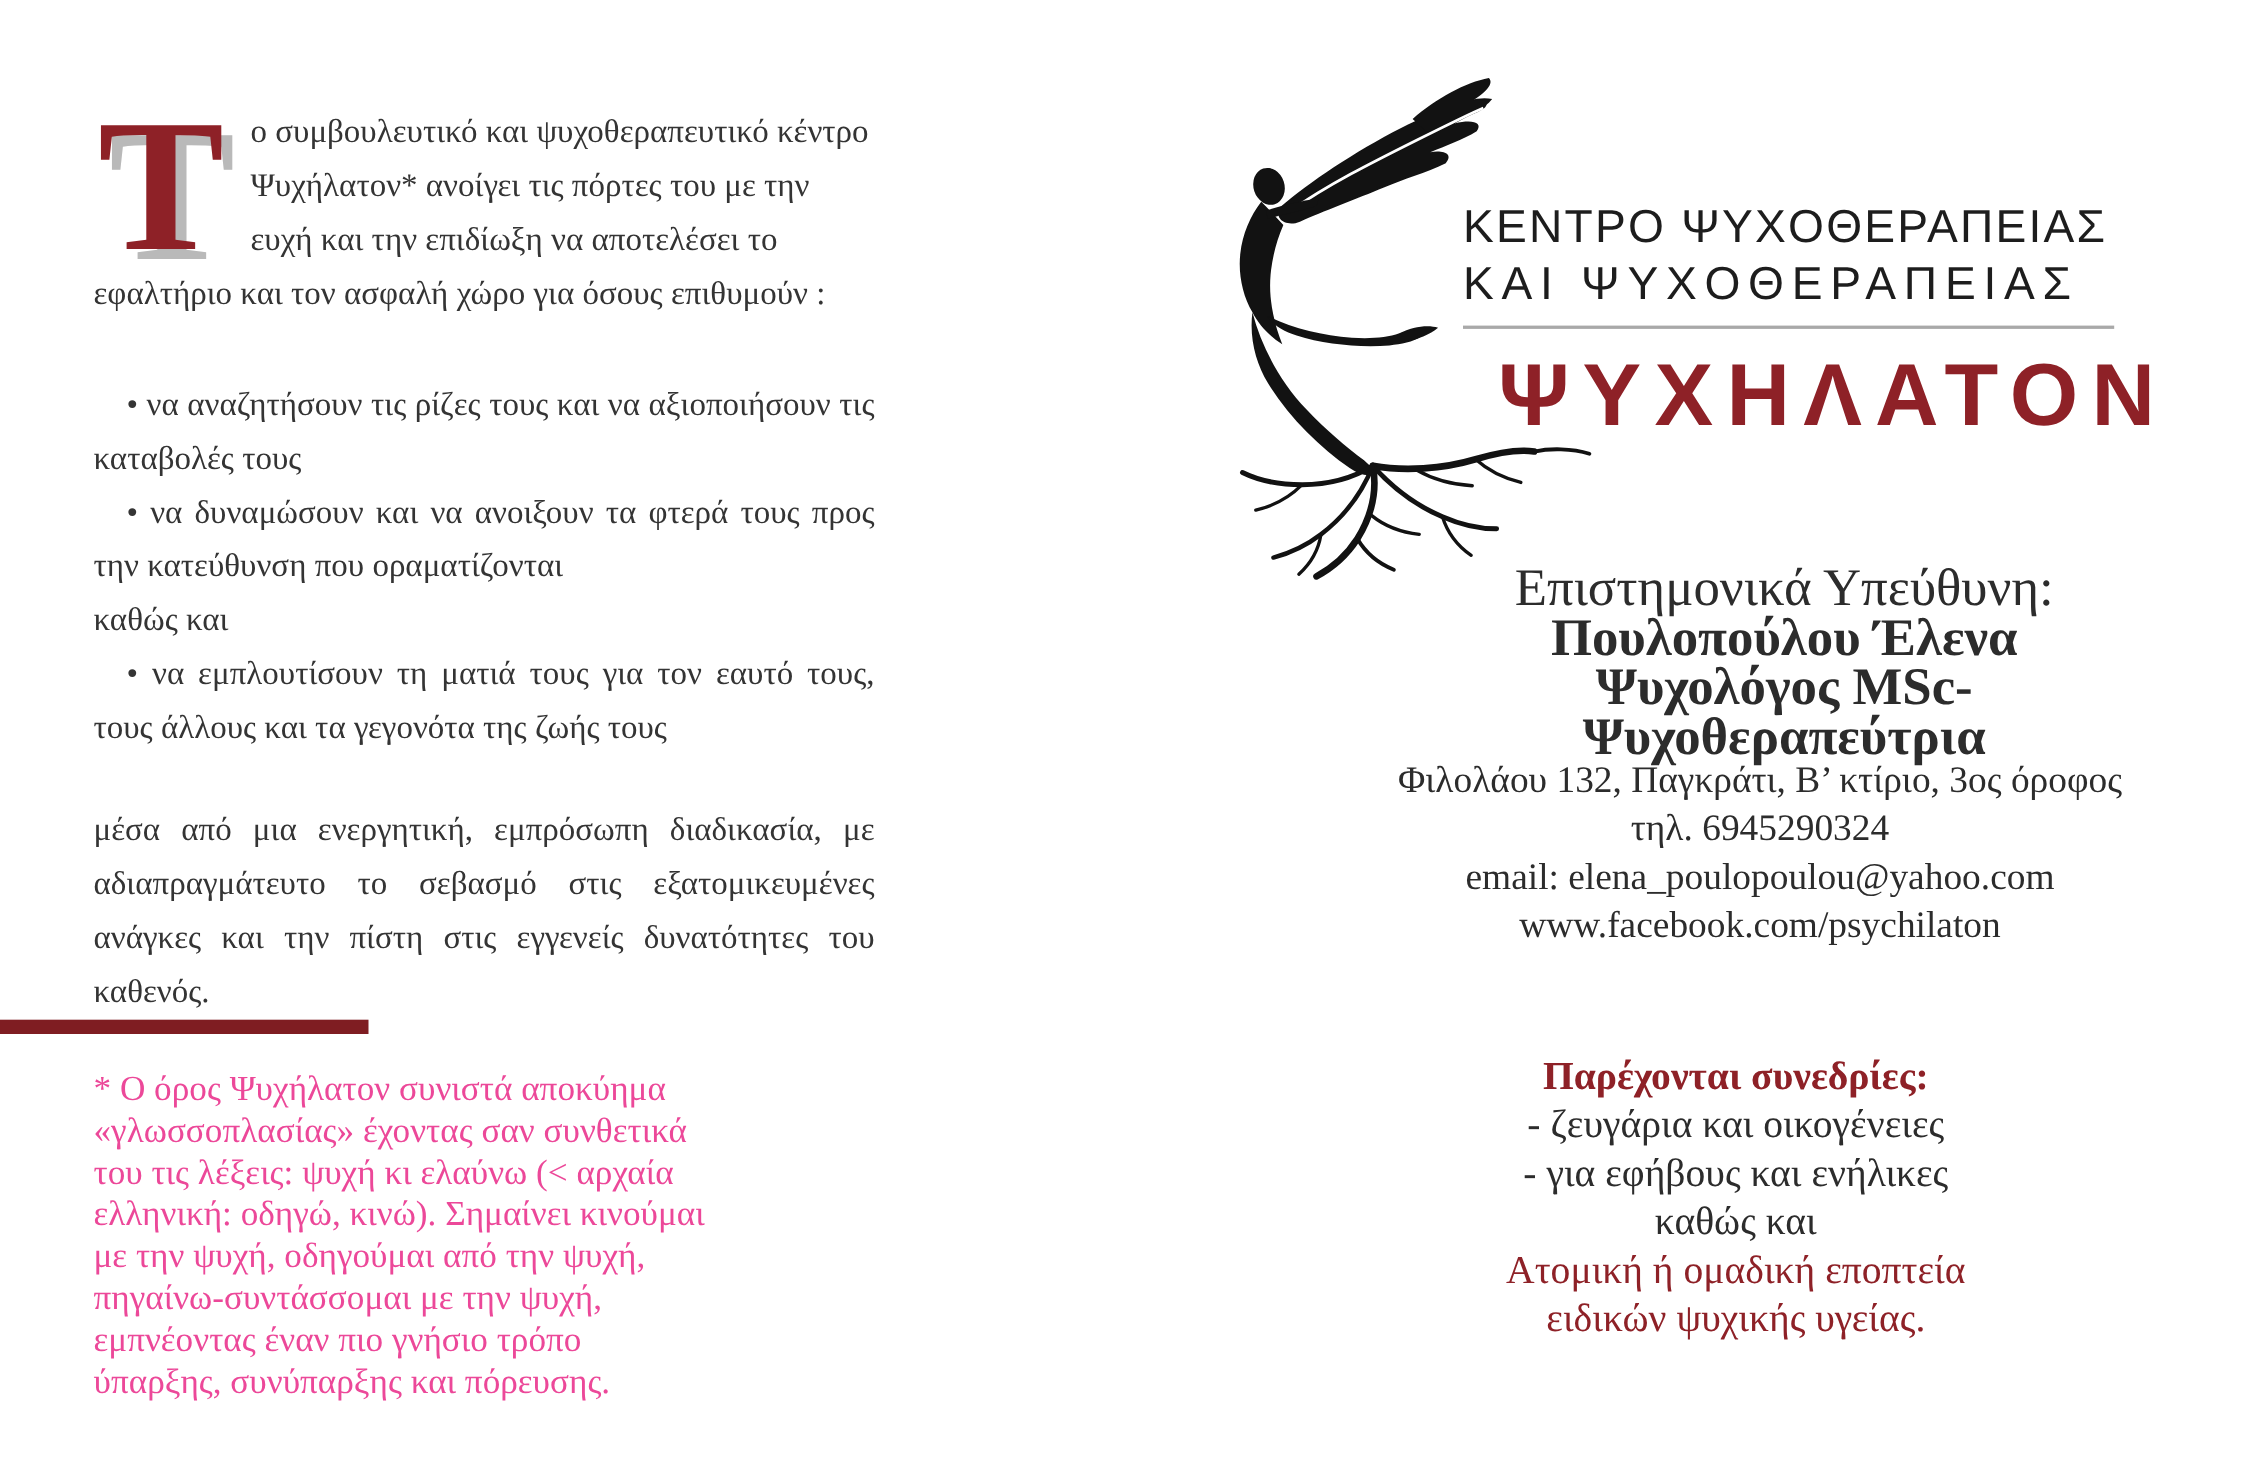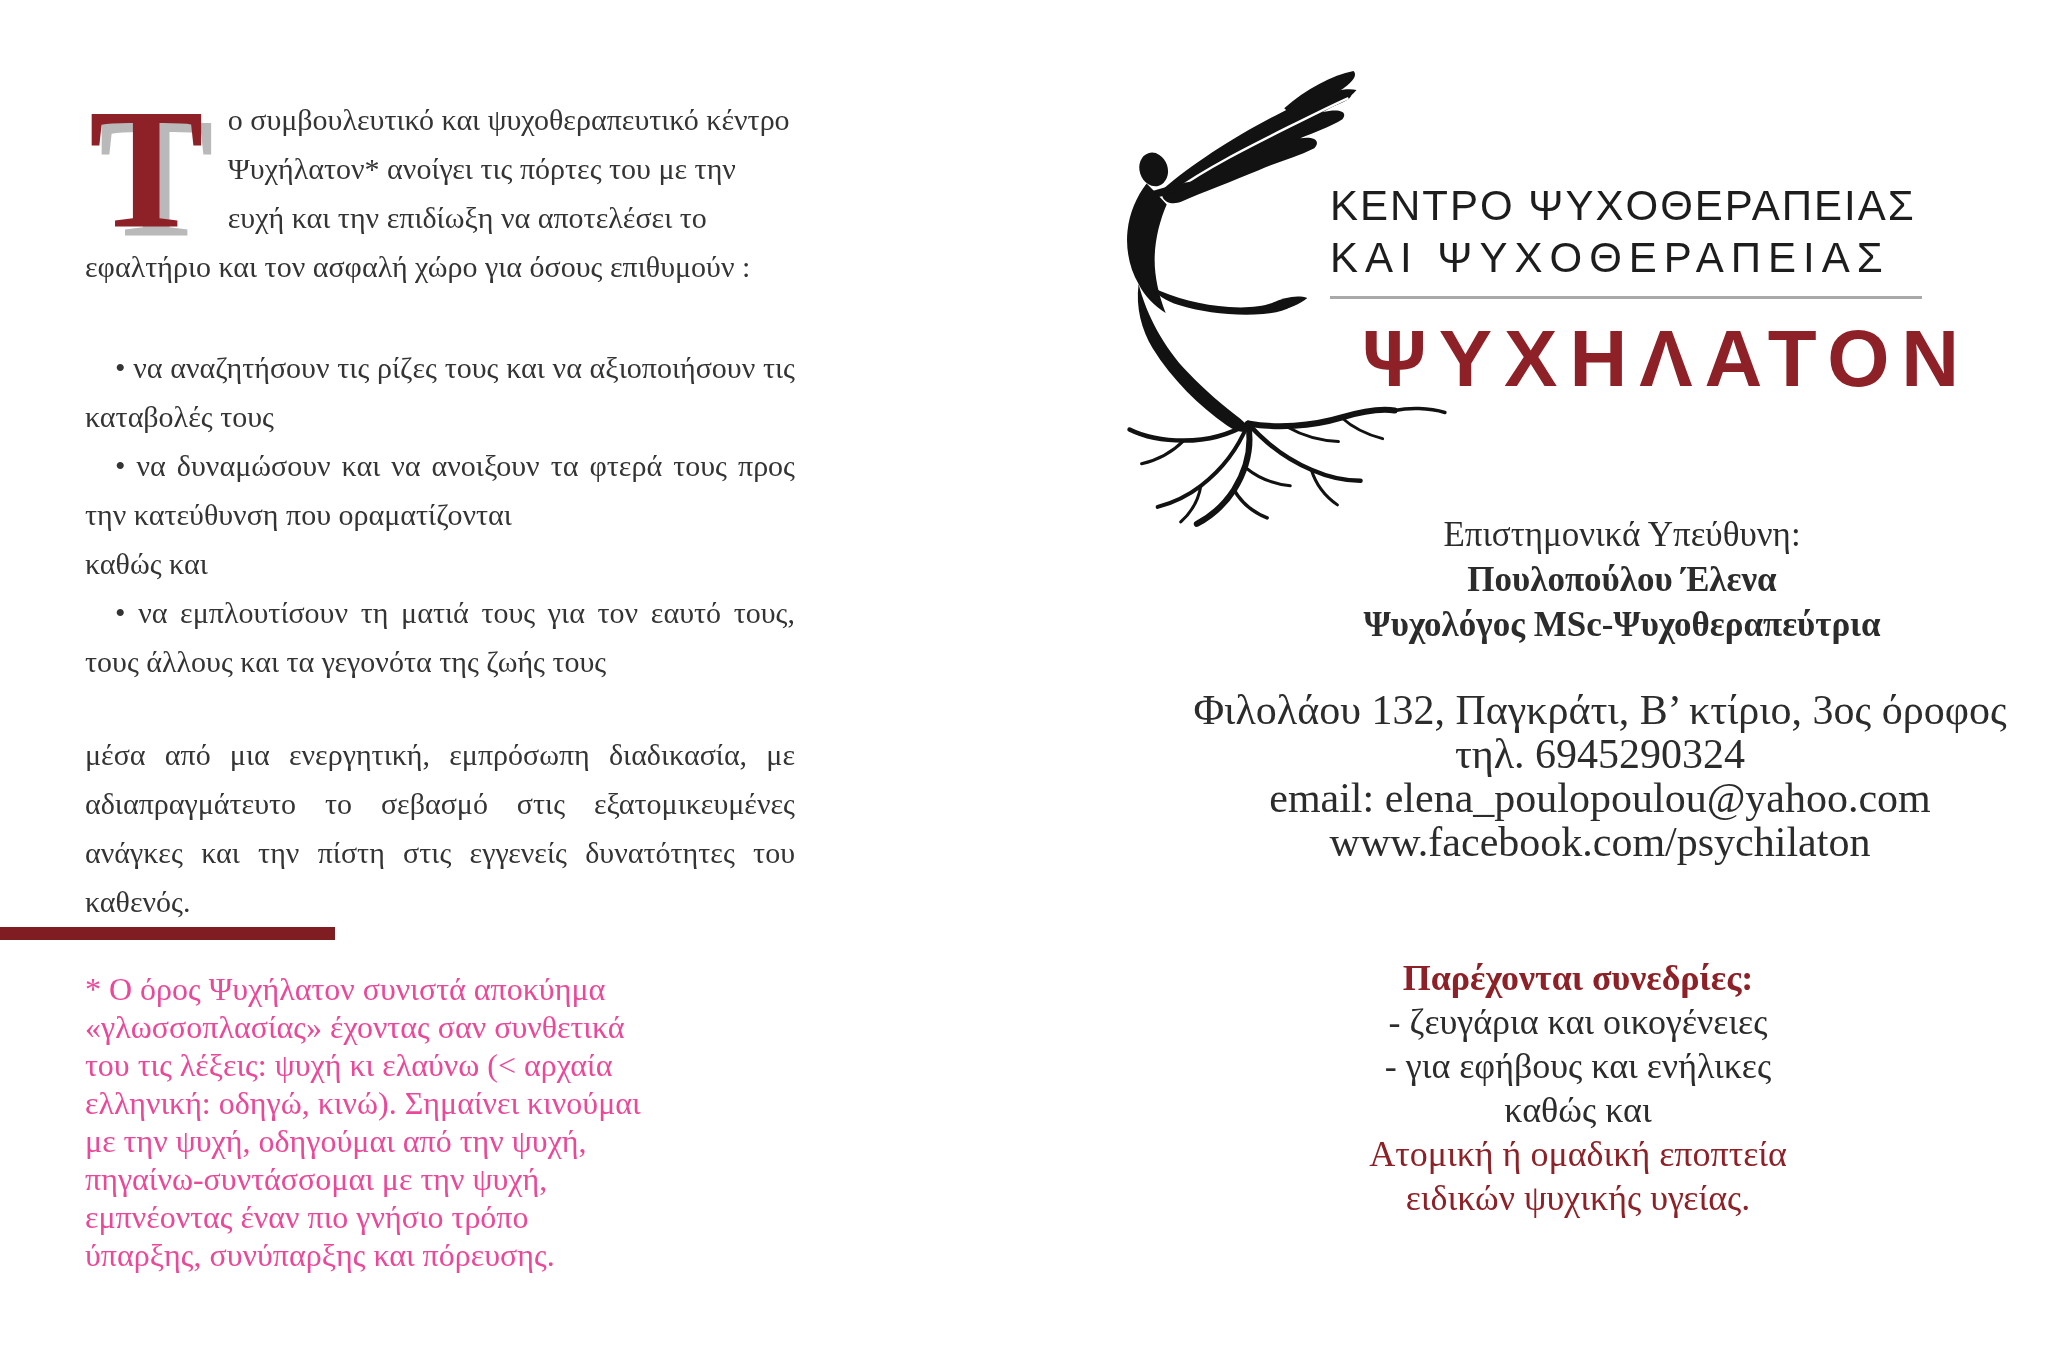--- a/index.html
+++ b/index.html
@@ -21,24 +21,24 @@
   
   .logo{position:absolute;left:1012px;top:70px;width:448px;height:462px;}
   .center-name{position:absolute;left:1330px;top:180px;width:592px;
                font-family:"Liberation Sans",sans-serif;color:#1d1d1d;}
   .center-name .l1{font-size:42px;line-height:52px;letter-spacing:2px;white-space:nowrap;}
   .center-name .l2{font-size:42px;line-height:52px;letter-spacing:7px;white-space:nowrap;}
   .rule{width:592px;height:3px;background:#a9a9a9;margin-top:12px;}
   .brand{font-size:80px;font-weight:bold;letter-spacing:12px;color:#8e2127;
          margin-top:14px;white-space:nowrap;margin-left:32px;}
   .responsible{position:absolute;left:1322px;top:512px;width:600px;text-align:center;
-               font-size:35px;line-height:45px;color:#2c2c2c;}
+               font-size:48px;line-height:45px;color:#2c2c2c;}
   .responsible .bold{font-weight:bold;}
   .contact{position:absolute;left:1180px;top:688px;width:840px;text-align:center;
-           font-size:42px;line-height:44px;color:#2c2c2c;}
+           font-size:34px;line-height:44px;color:#2c2c2c;}
   .services{position:absolute;left:1218px;top:956px;width:720px;text-align:center;
             font-size:36px;line-height:44px;color:#2c2c2c;}
   .services .heading{font-weight:bold;color:#8e2127;}
   .services .highlight{color:#8e2127;}
 </style>
 </head>
 <body>
 
 <div class="page">
 

